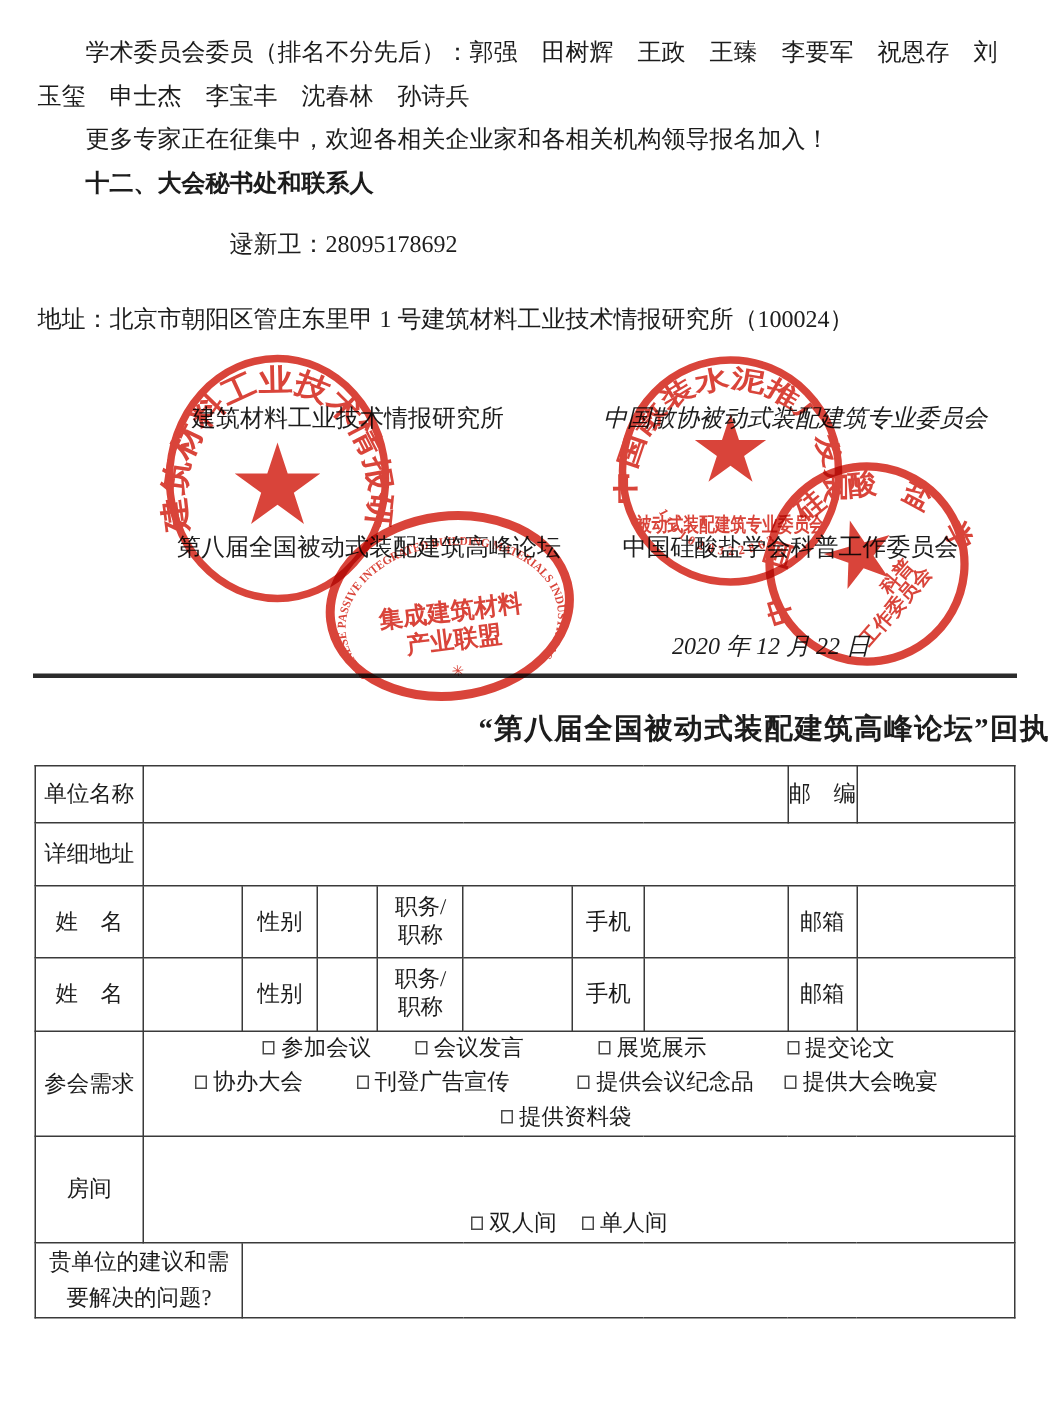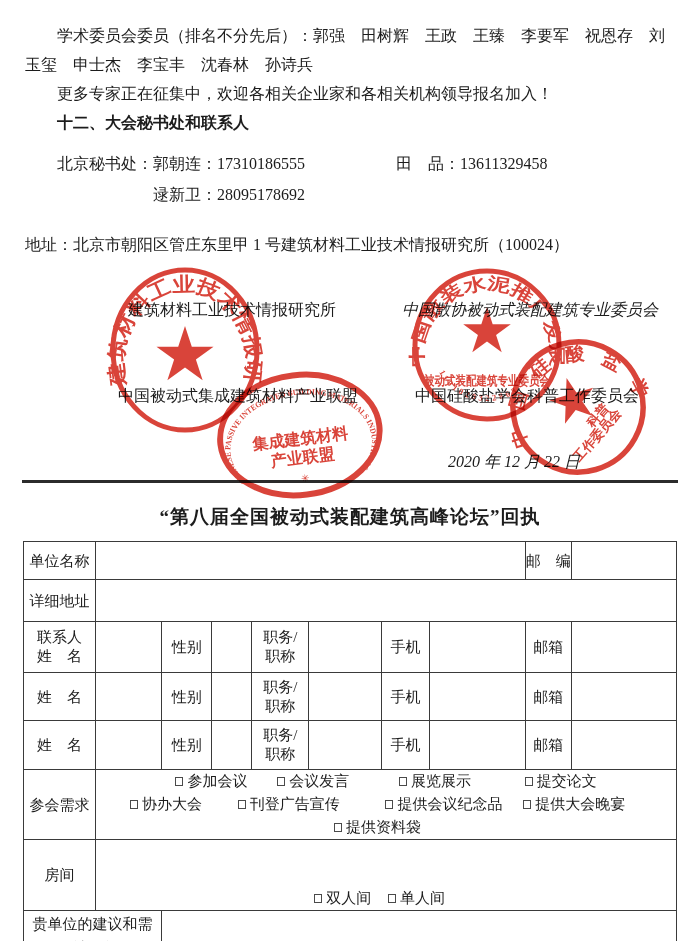--- a/index.html
+++ b/index.html
@@ -25,21 +25,21 @@
   .address { margin:22px 25px 0 25px; font-size:16px; line-height:26px; }
 
   
   .stampzone { position:relative; height:216px; margin-top:6px; }
   .orgtext { position:absolute; font-size:16px; white-space:nowrap; }
   .datetext { position:absolute; font-size:16px; white-space:nowrap; }
   .stamp { position:absolute; opacity:.88; mix-blend-mode:multiply; }
 
   .divider { border-top:3px solid #2b2b2b; margin:0 22px; }
 
-  .form-title { text-align:center; font-size:19px; font-weight:bold; margin-top:21px; letter-spacing:1px; }
+  .form-title { text-align:right; font-size:19px; font-weight:bold; margin-top:21px; letter-spacing:1px; }
 
   table.reply { border-collapse:collapse; table-layout:fixed; width:654px; margin:11px 0 0 23px; }
   table.reply td { border:1px solid #3a3a3a; font-size:15px; text-align:center; vertical-align:middle; padding:0; overflow:hidden; }
   td.lab { line-height:18px; }
   td.fill { background:#fff; }
   td.two-line { line-height:19px; }
   td.cbcell { text-align:left; padding-left:9px; line-height:23px; }
   td.sugg { text-align:left; padding-left:6px; line-height:24px; font-size:15.5px; }
   .cb { display:inline-block; width:8px; height:9px; border:1px solid #4a4a4a; margin-right:4px; }
   .cb-item { display:inline-block; white-space:nowrap; }
@@ -57,36 +57,31 @@
 <body>
 
 <div class="page">
 
   <p class="para first">学术委员会委员（排名不分先后）：郭强　田树辉　王政　王臻　李要军　祝恩存　刘玉玺　申士杰　李宝丰　沈春林　孙诗兵</p>
   <p class="para">更多专家正在征集中，欢迎各相关企业家和各相关机构领导报名加入！</p>
   <p class="heading">十二、大会秘书处和联系人</p>
 
   <div class="contacts">
     <div class="c-row">
-      <span class="c-label">北京秘书处：</span>
-      <span class="c-mid">郭朝连：17310186555</span>
-      <span>田　品：13611329458</span>
-    </div>
-    <div class="c-row">
       <span class="c-label"></span>
       <span class="c-mid">逯新卫：28095178692</span>
     </div>
   </div>
 
   <p class="address">地址：北京市朝阳区管庄东里甲 1 号建筑材料工业技术情报研究所（100024）</p>
 
   <div class="stampzone">
     <span class="orgtext" style="left:128px; top:36px;">建筑材料工业技术情报研究所</span>
     <span class="orgtext" style="left:402px; top:36px;font-style:italic;">中国散协被动式装配建筑专业委员会</span>
-    <span class="orgtext" style="left:118px; top:122px;">中国被动式集成建筑材料产业联盟</span>
+    <span class="orgtext" style="left:118px; top:122px;">第八届全国被动式装配建筑高峰论坛</span>
     <span class="orgtext" style="left:415px; top:122px;">中国硅酸盐学会科普工作委员会</span>
     <span class="datetext" style="left:448px; top:188px;font-style:italic;">2020 年 12 月 22 日</span>
 
     <svg class="stamp" style="left:105px; top:0px;" width="160" height="172" viewBox="0 0 160 172">
       <ellipse cx="80" cy="86" rx="72" ry="80" fill="none" stroke="#d42a1e" stroke-width="5"></ellipse>
       <path id="arc1" d="M 21,120 A 62,71 0 1 1 139,120" fill="none"></path>
       <text fill="#d42a1e" font-size="20" font-weight="bold">
         <textPath href="#arc1" textLength="296" lengthAdjust="spacingAndGlyphs">建筑材料工业技术情报研究所</textPath>
       </text>
       <polygon fill="#d42a1e" points="0,-1 0.227,-0.309 0.951,-0.309 0.363,0.118 0.588,0.809 0,0.382 -0.588,0.809 -0.363,0.118 -0.951,-0.309 -0.227,-0.309" transform="translate(80,92) scale(30)"></polygon>
@@ -150,32 +145,20 @@
         <tr style="height:38px">
       <td class="lab">单位名称</td>
       <td class="fill" colspan="7"></td>
       <td class="lab">邮　编</td>
       <td class="fill"></td>
     </tr>
     <tr style="height:42px">
       <td class="lab">详细地址</td>
       <td class="fill" colspan="9"></td>
     </tr>
-    <tr style="height:51px">
-      <td class="lab two-line"><span>联系人</span><br><span>姓　名</span></td>
-      <td class="fill"></td>
-      <td class="lab">性别</td>
-      <td class="fill"></td>
-      <td class="lab two-line"><span>职务/</span><br><span>职称</span></td>
-      <td class="fill"></td>
-      <td class="lab">手机</td>
-      <td class="fill"></td>
-      <td class="lab">邮箱</td>
-      <td class="fill"></td>
-    </tr>
     <tr style="height:48px">
       <td class="lab">姓　名</td>
       <td class="fill"></td>
       <td class="lab">性别</td>
       <td class="fill"></td>
       <td class="lab two-line"><span>职务/</span><br><span>职称</span></td>
       <td class="fill"></td>
       <td class="lab">手机</td>
       <td class="fill"></td>
       <td class="lab">邮箱</td>

